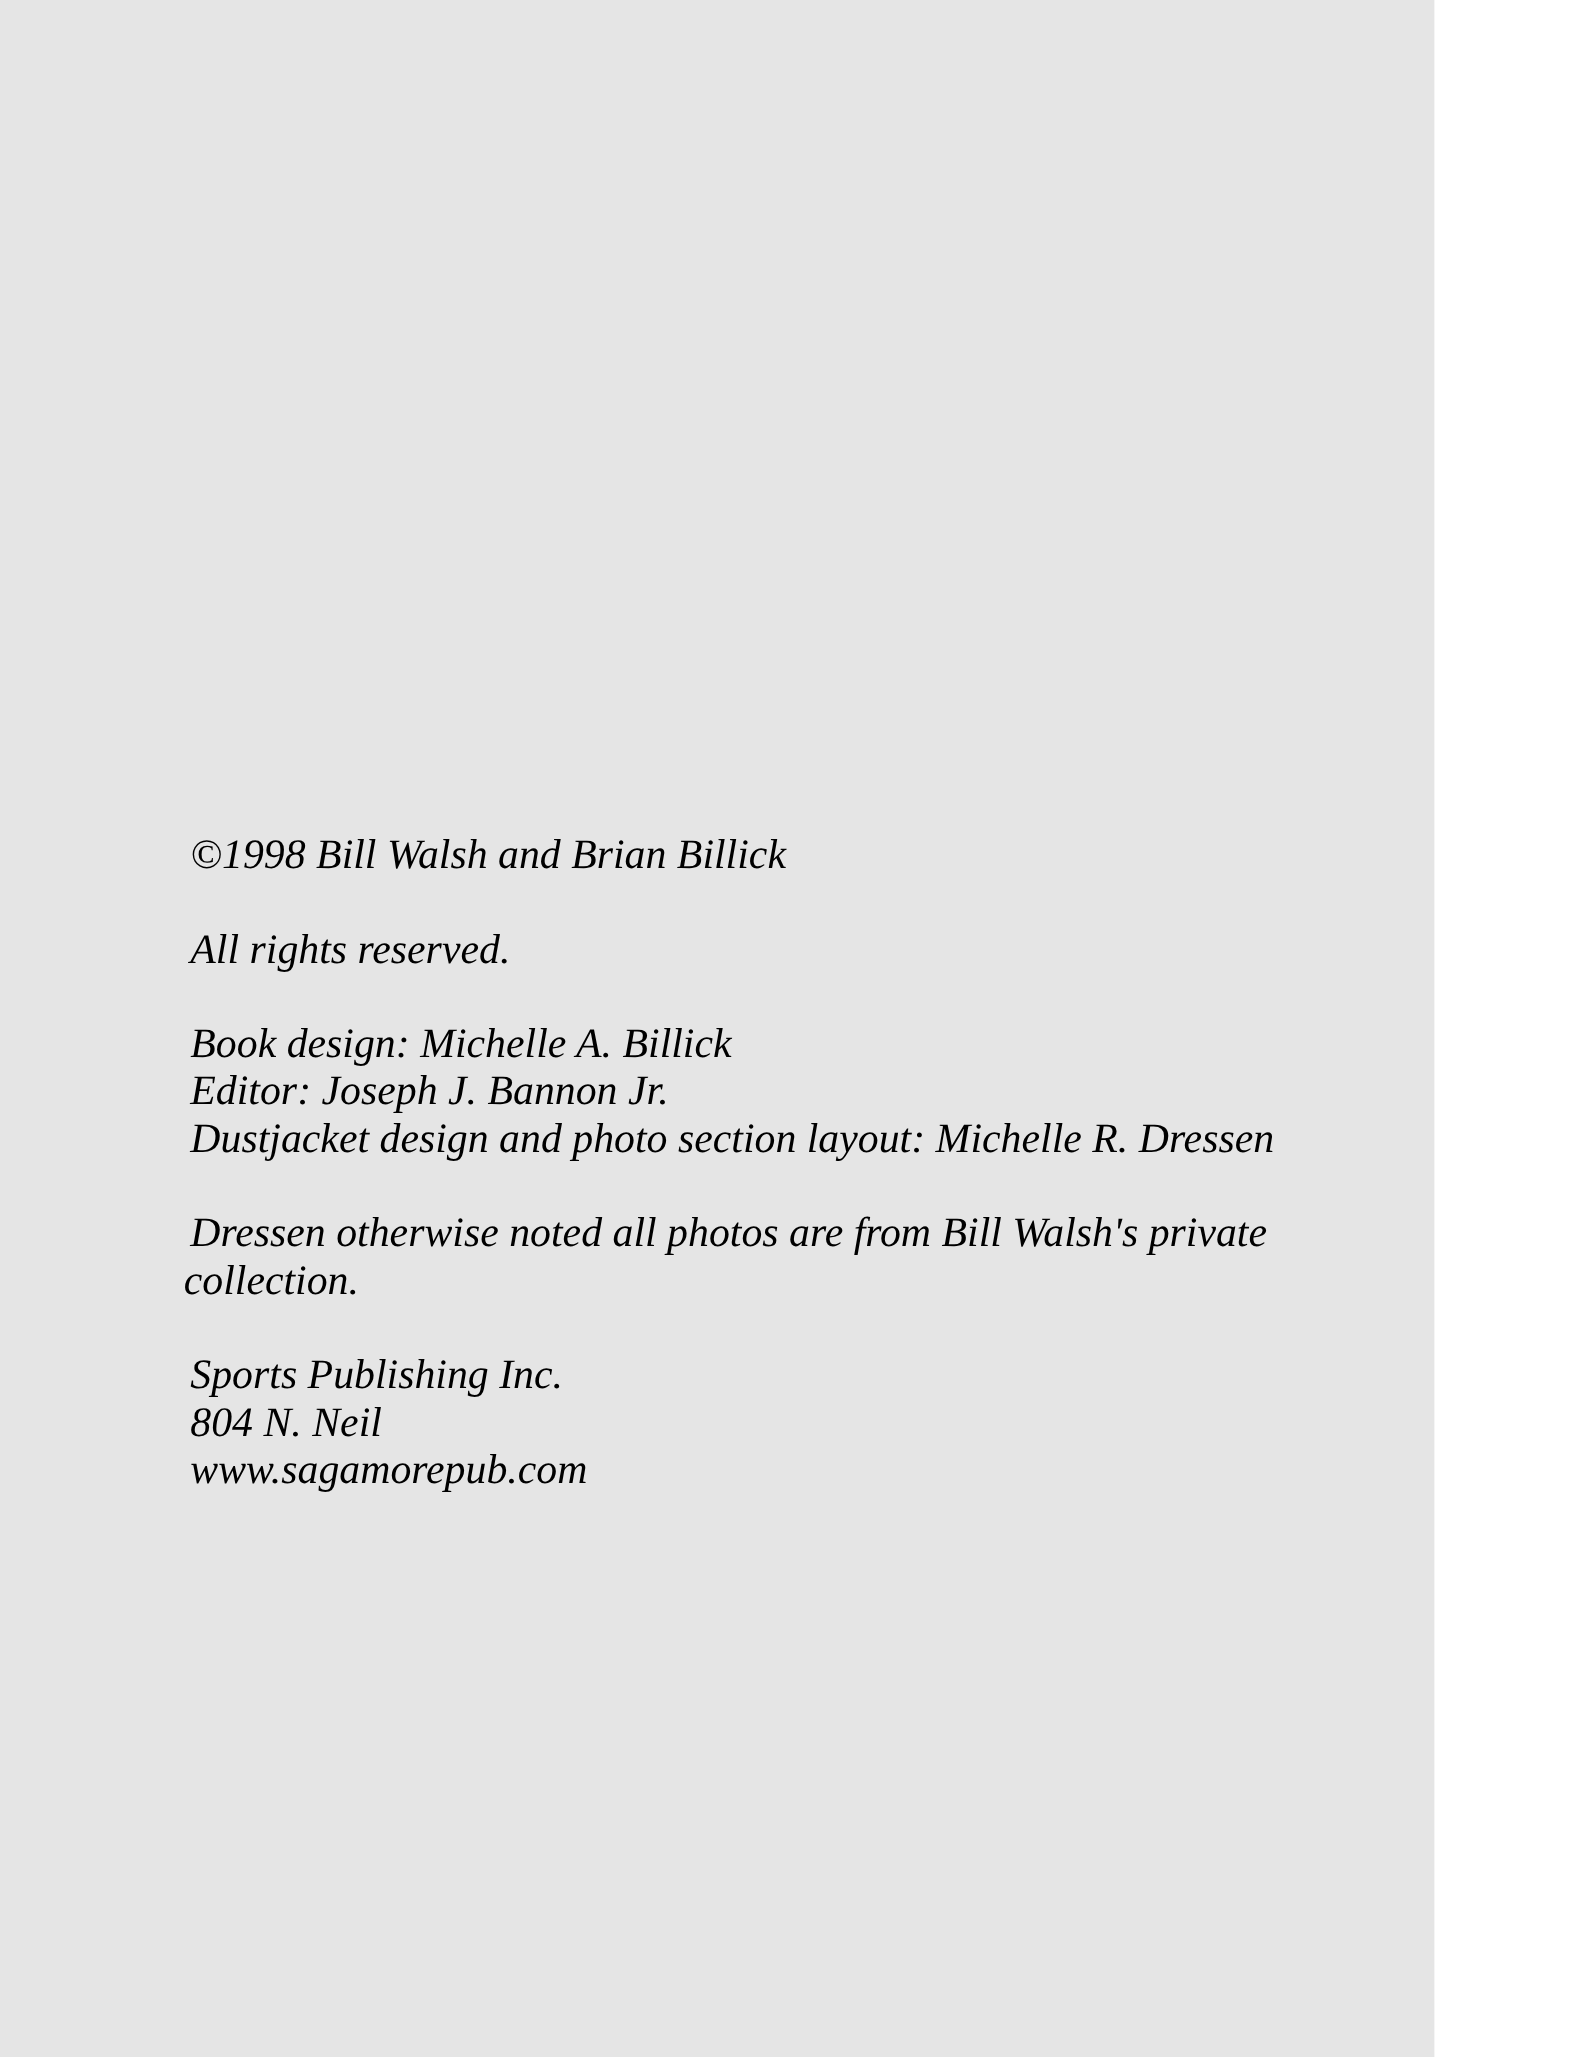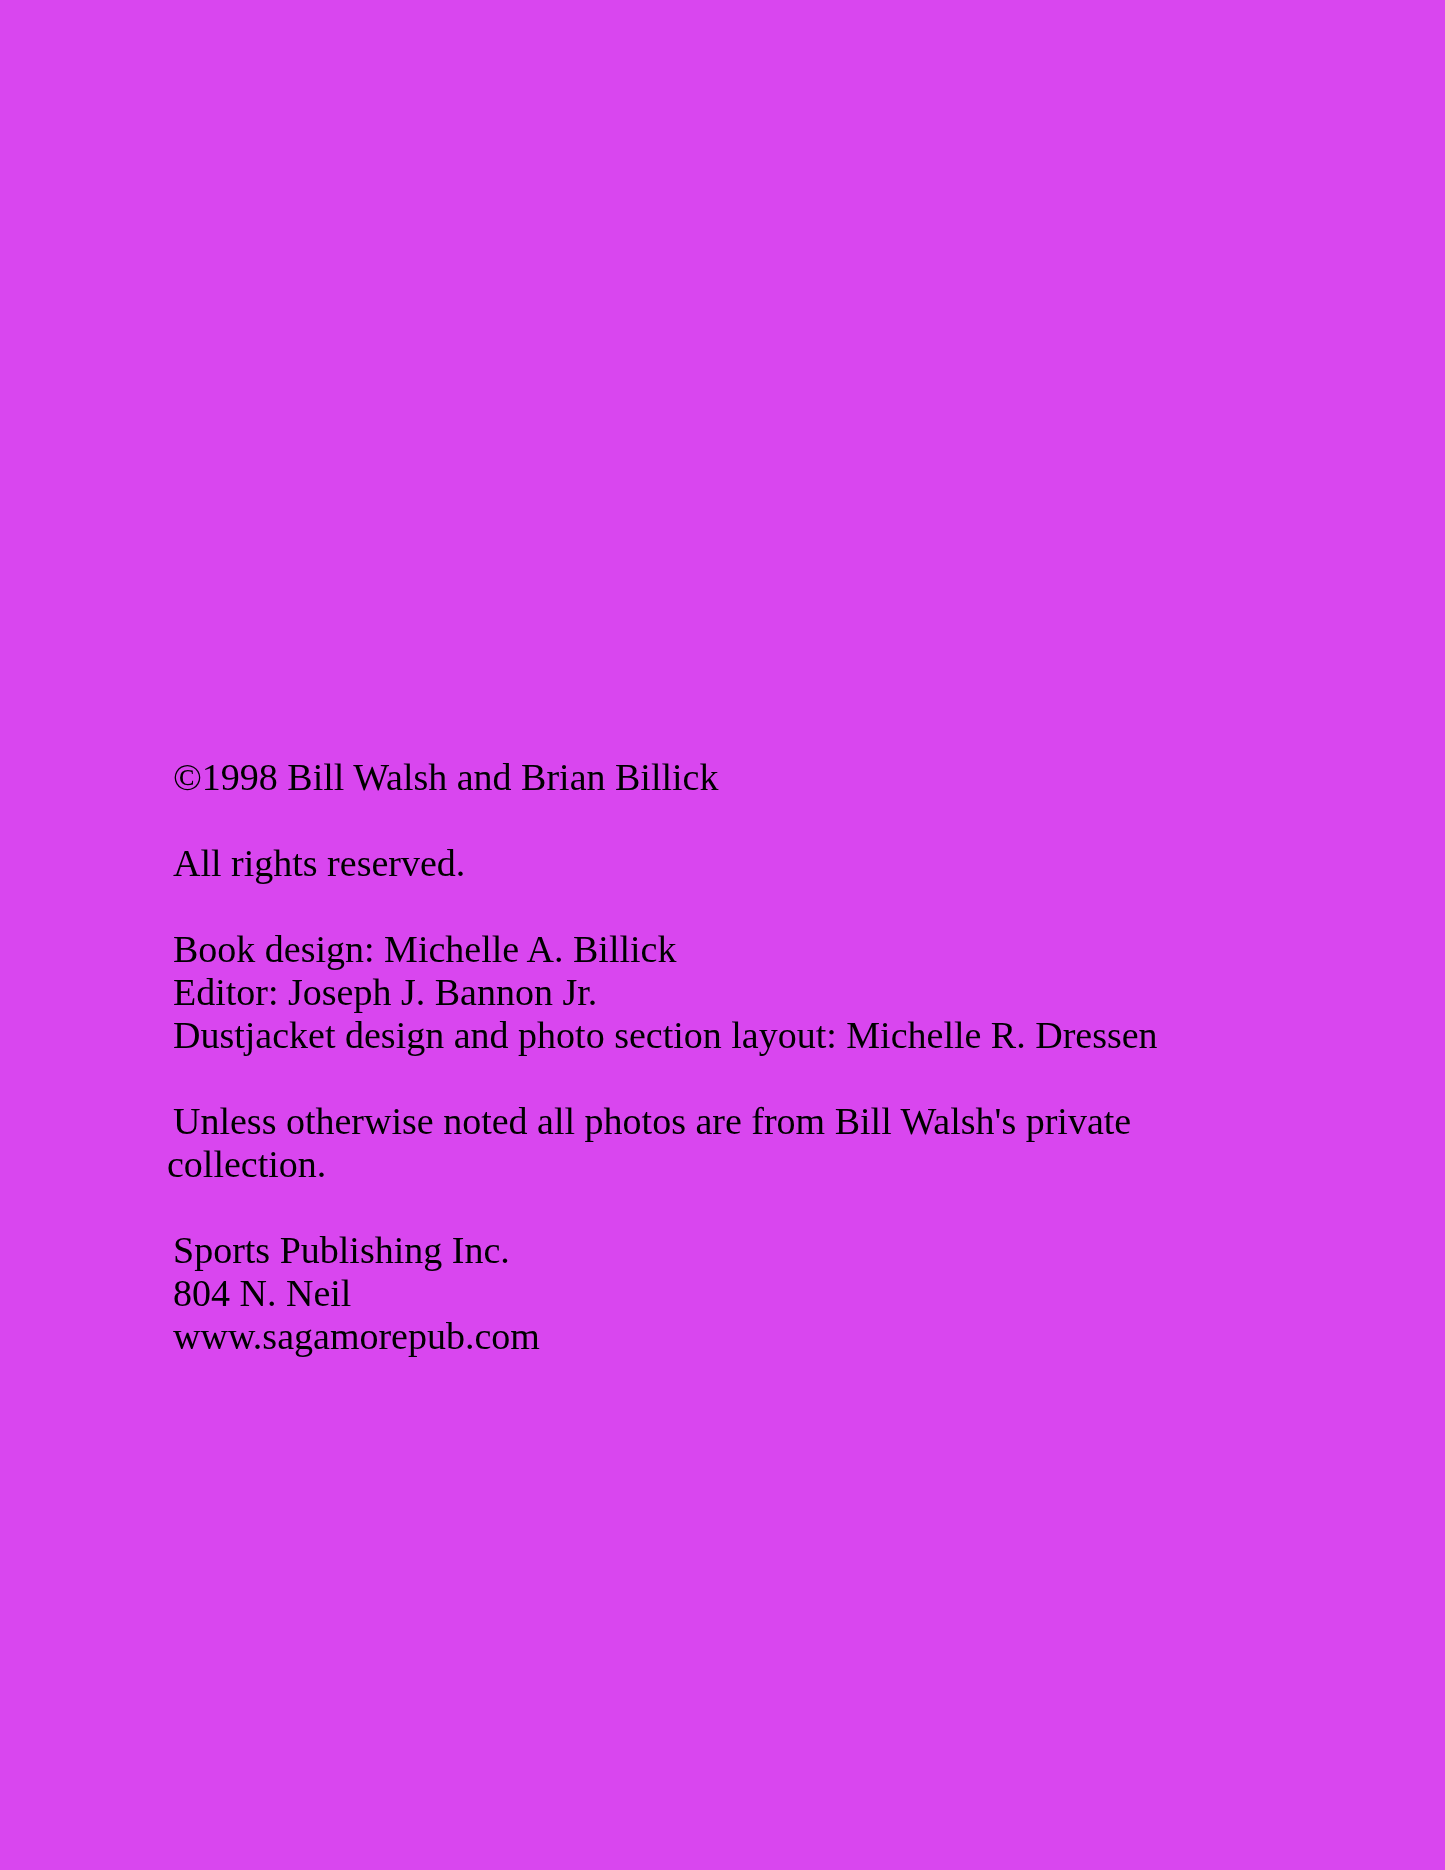--- a/index.html
+++ b/index.html
@@ -2,26 +2,27 @@
 <html><head>
 <meta charset="utf-8">
 <style>
   html, body {
     margin: 0;
     padding: 0;
     background: #ffffff;
   }
   .page {
     position: relative;
-    width: 1445px;
+    width: 1304px;
     height: 1870px;
-    background: #d946ef;
+    background: #e5e5e5;
     color: #000000;
     font-family: "Liberation Serif", "DejaVu Serif", serif;
     overflow: hidden;
+    font-style: italic;
   }
   .text-block {
     position: absolute;
     left: 167px;
     top: 756px;
     width: 1190px;
   }
   .para {
     margin: 0 0 43px 0;
     padding: 0;
@@ -56,21 +57,21 @@
     <div class="para">
       <div class="line">Book design: Michelle A. Billick</div>
       <div class="line">Editor: Joseph J. Bannon Jr.</div>
       <div class="line">Dustjacket design and photo section layout: Michelle R. Dressen</div>
     </div>
 
     <div class="para">
     </div>
 
     <div class="para">
-      <div class="line">Unless otherwise noted all photos are from Bill Walsh's private</div>
+      <div class="line">Dressen otherwise noted all photos are from Bill Walsh's private</div>
       <div class="line wrap">collection.</div>
     </div>
 
     <div class="para">
       <div class="line">Sports Publishing Inc.</div>
       <div class="line">804 N. Neil</div>
       <div class="line">www.sagamorepub.com</div>
     </div>
 
 

